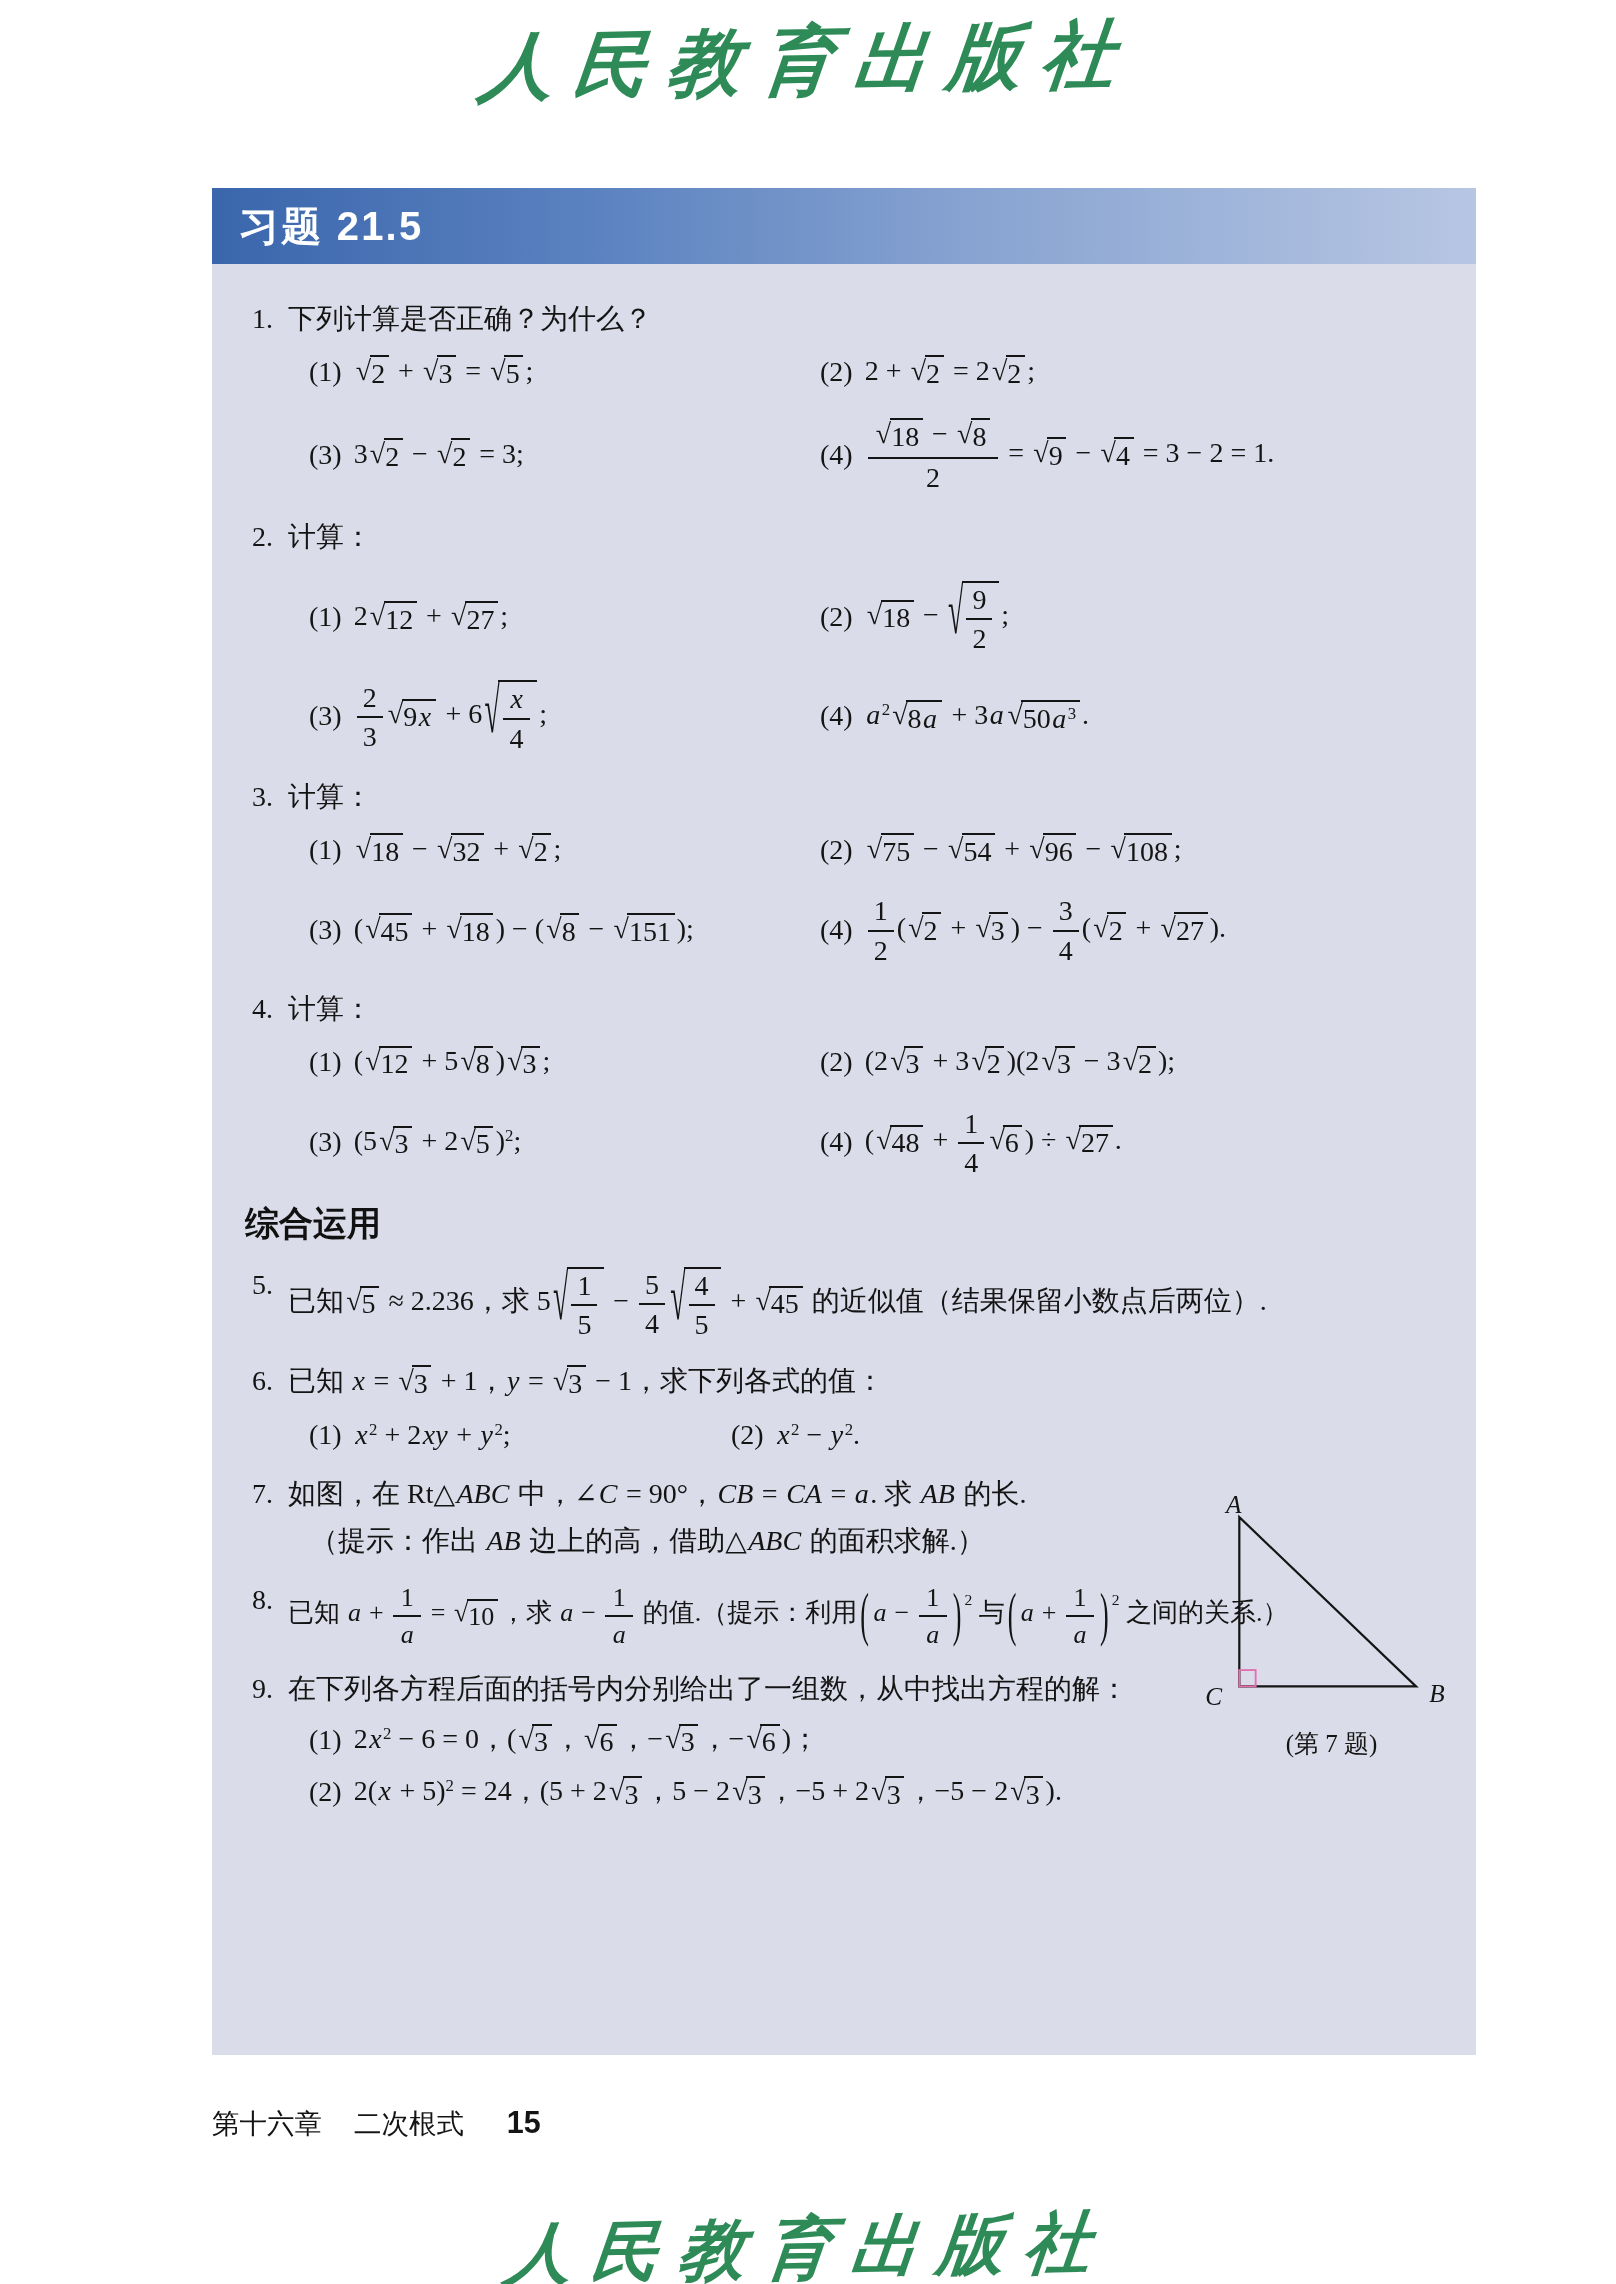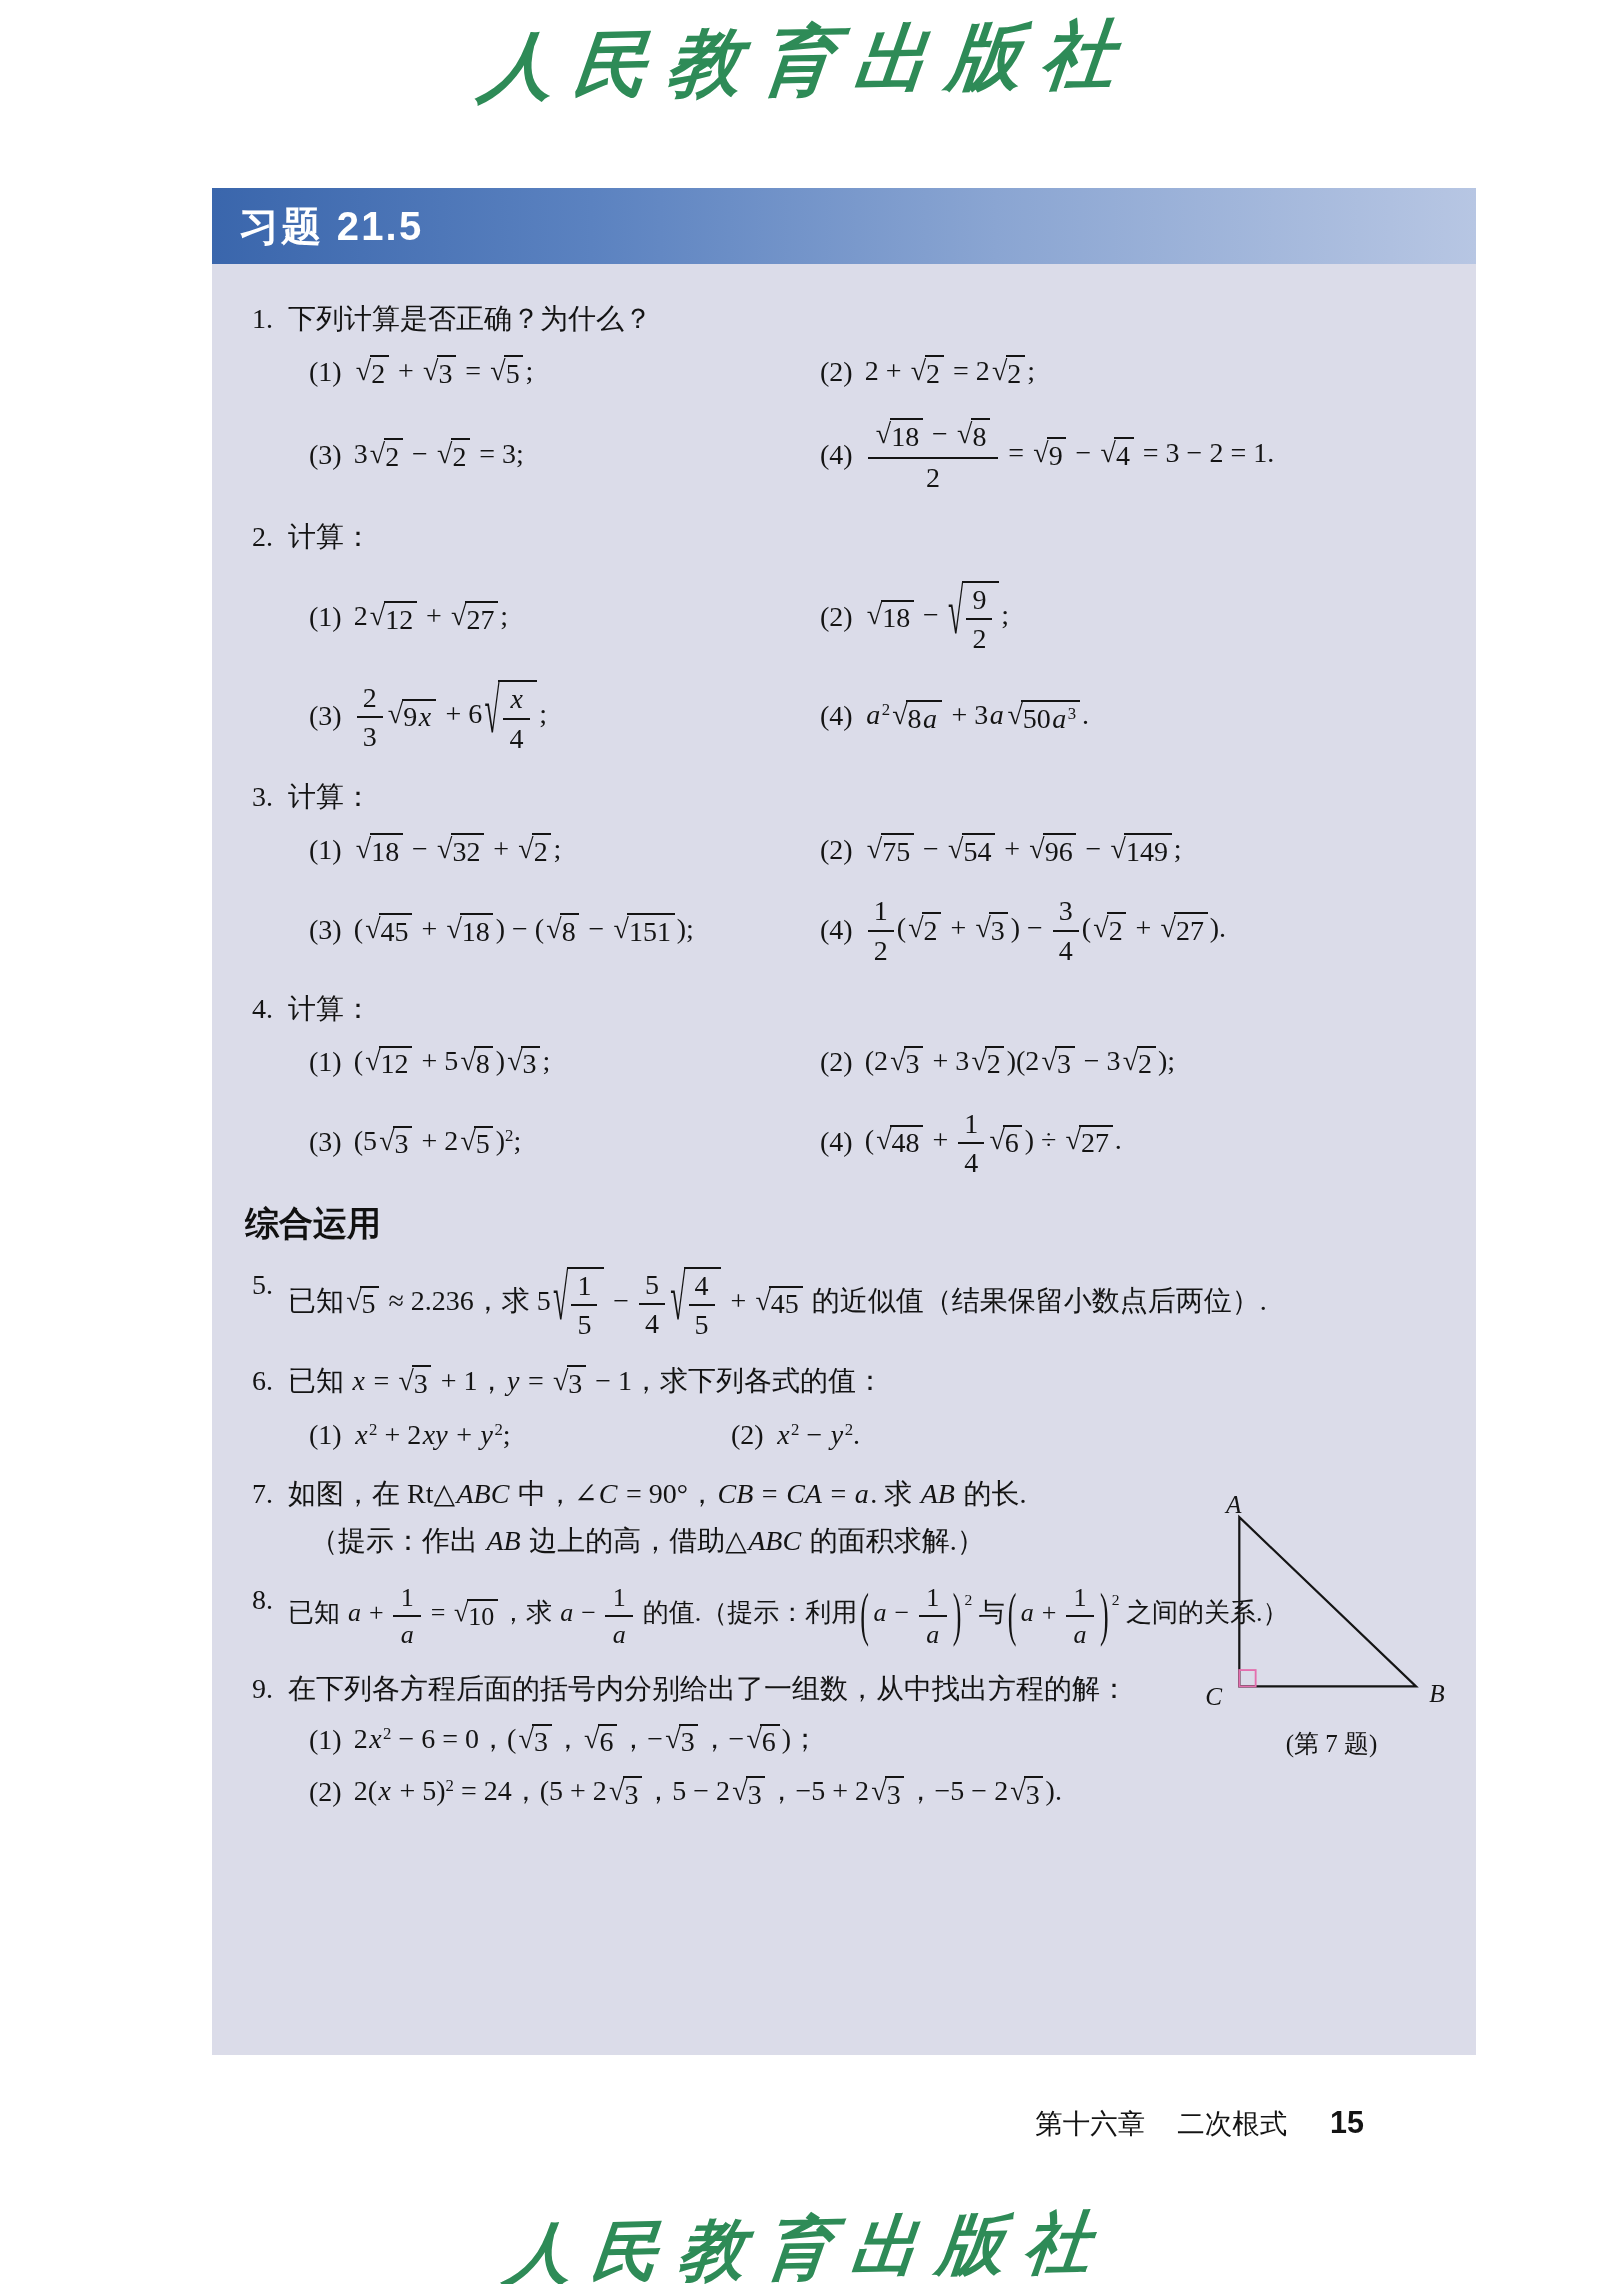--- a/index.html
+++ b/index.html
@@ -69,21 +69,21 @@
   .bp{display:inline-block;transform:scaleY(2.3);vertical-align:middle;position:relative;top:0.7px;
       margin:0 3px;font-weight:300;}
 
   
   .figure{position:absolute;left:959px;top:1227px;width:297px;text-align:center;}
   .flab{font-family:"Liberation Serif",serif;font-style:italic;font-size:34px;fill:#151515;}
   .fcap{font-size:25px;margin-top:9px;color:#141414;padding-left:24px;}
 
   
   .footer{position:absolute;top:2105px;left:212px;width:1264px;box-sizing:border-box;
-          text-align:right;padding-right:112px;font-size:27.5px;}
+          padding-right:112px;font-size:27.5px;}
   .fsp{margin-left:25px;}
   .fpn{margin-left:36px;font-family:"Liberation Sans","DejaVu Sans",sans-serif;font-weight:bold;font-size:30.5px;}
 </style>
 </head>
 <body>
 
 <div class="page">
 
   <div class="logo top">
     <span class="ltxt">人民教育出版社</span>
@@ -236,21 +236,21 @@
                     <span class="sg">√</span>
                     <span class="bd">75</span>
                   </span> − <span class="sq">
                     <span class="sg">√</span>
                     <span class="bd">54</span>
                   </span> + <span class="sq">
                     <span class="sg">√</span>
                     <span class="bd">96</span>
                   </span> − <span class="sq">
                     <span class="sg">√</span>
-                    <span class="bd">149</span>
+                    <span class="bd">108</span>
                   </span>;</span>
               </span>
             </div>
             <div class="irow">
               <span class="cell c1">
                 <span class="lab">(3)</span>
                 <span class="m">(<span class="sq">
                     <span class="sg">√</span>
                     <span class="bd">45</span>
                   </span> + <span class="sq">

